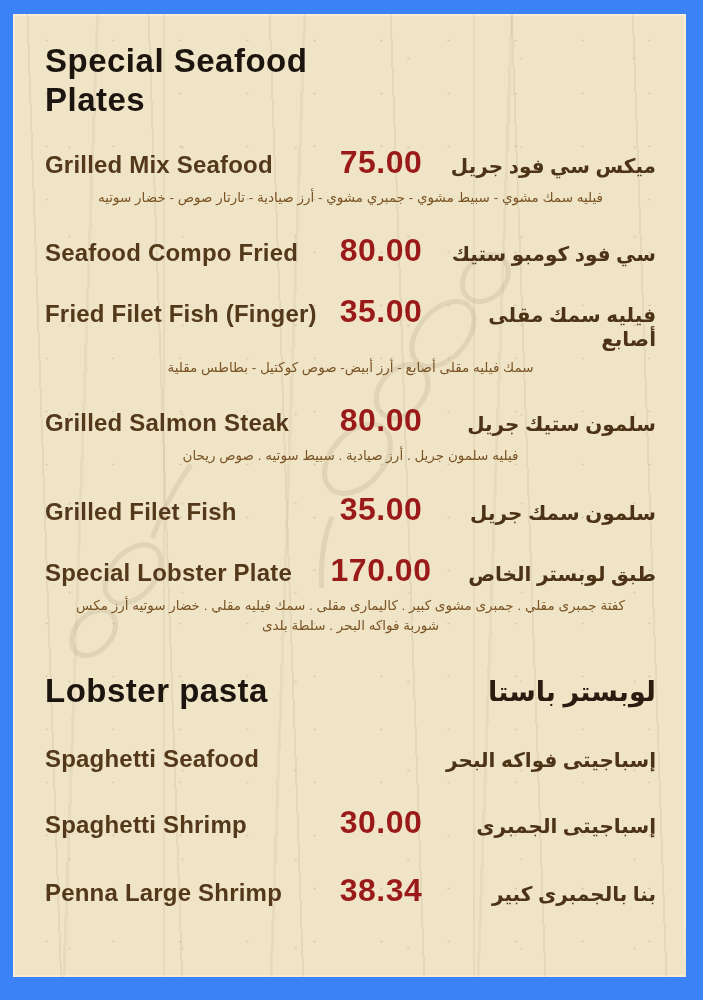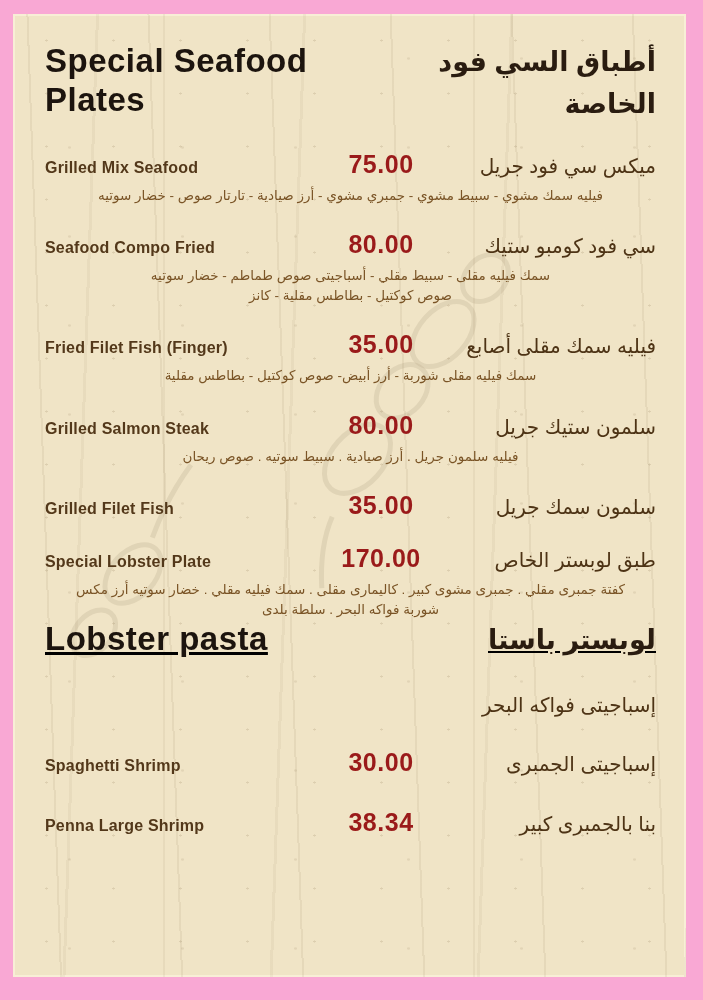--- a/index.html
+++ b/index.html
@@ -1,18 +1,18 @@
 <!DOCTYPE html>
 <html lang="en"><head>
 <meta charset="utf-8">
 <style>
   html,body{margin:0;padding:0;background:#555;}
   .page{
     width:703px;height:1000px;position:relative;overflow:hidden;
-    background:#f9a8d4;
+    background:#3b82f6;
     font-family:"Liberation Sans","DejaVu Sans",sans-serif;
   }
   .paper{
     position:absolute;left:13px;top:14px;right:17px;bottom:23px;
     background:#f0e4c6;
     box-shadow:inset 0 0 0 2px #f8eed6;
     overflow:hidden;
   }
   
   .paper::before{
@@ -31,29 +31,29 @@
   .section-header{display:flex;justify-content:space-between;align-items:flex-start;}
   .title-en{
     font-size:33px;font-weight:bold;color:#1c140e;line-height:1.18;
     max-width:340px;letter-spacing:.5px;
   }
   .title-ar{
     font-size:27px;font-weight:bold;color:#2a1c10;line-height:1.55;
     max-width:230px;text-align:right;direction:rtl;
   }
   .item-row{display:flex;align-items:baseline;margin-top:24px;}
-  .name-en{width:272px;font-size:16px;font-weight:bold;color:#53381a;letter-spacing:.2px;}
-  .price{width:128px;text-align:center;font-size:25px;font-weight:bold;color:#9a1a1a;letter-spacing:.5px;}
-  .name-ar{flex:1;text-align:right;direction:rtl;font-size:20px;font-weight:normal;color:#4d3315;}
+  .name-en{width:272px;font-size:24px;font-weight:bold;color:#53381a;letter-spacing:.2px;}
+  .price{width:128px;text-align:center;font-size:32px;font-weight:bold;color:#9a1a1a;letter-spacing:.5px;}
+  .name-ar{flex:1;text-align:right;direction:rtl;font-size:20px;font-weight:bold;color:#4d3315;}
   .desc{
     margin-top:7px;text-align:center;direction:rtl;
     font-size:13.5px;font-weight:normal;color:#7a5426;line-height:1.5;
     padding:0 8px;
   }
-  .section-pasta .section-header{text-decoration:underline;}
+  .section-pasta .section-header{margin-top:36px;}
   .section-pasta .item-row{margin-top:31px;}
 </style>
 </head>
 <body>
 
 <div class="page">
   <div class="paper">
 
     <svg class="watermark" width="673" height="963" viewBox="0 0 673 963">
       <g fill="none" stroke="rgba(145,130,100,0.30)" stroke-width="5">
@@ -70,43 +70,41 @@
           <path d="M40 -10 q40 -16 80 -20"></path>
         </g>
       </g>
     </svg>
 
     <div class="content">
 
       <div class="section">
         <div class="section-header">
           <div class="title-en">Special Seafood Plates</div>
-          <div class="title-ar">أطباق السي فود الخاصة</div>
         </div>
 
         <div class="item-row">
           <div class="name-en">Grilled Mix Seafood</div>
           <div class="price">75.00</div>
           <div class="name-ar">ميكس سي فود جريل</div>
         </div>
         <div class="desc">فيليه سمك مشوي - سبيط مشوي - جمبري مشوي - أرز صيادية - تارتار صوص - خضار سوتيه</div>
 
         <div class="item-row">
           <div class="name-en">Seafood Compo Fried</div>
           <div class="price">80.00</div>
           <div class="name-ar">سي فود كومبو ستيك</div>
         </div>
-        <div class="desc"><span>سمك فيليه مقلى - سبيط مقلي - أسباجيتى صوص طماطم - خضار سوتيه</span><br><span>صوص كوكتيل - بطاطس مقلية - كانز</span></div>
 
         <div class="item-row">
           <div class="name-en">Fried Filet Fish (Finger)</div>
           <div class="price">35.00</div>
           <div class="name-ar">فيليه سمك مقلى أصابع</div>
         </div>
-        <div class="desc">سمك فيليه مقلى شوربة - أرز أبيض- صوص كوكتيل - بطاطس مقلية</div>
+        <div class="desc">سمك فيليه مقلى أصابع - أرز أبيض- صوص كوكتيل - بطاطس مقلية</div>
 
         <div class="item-row">
           <div class="name-en">Grilled Salmon Steak</div>
           <div class="price">80.00</div>
           <div class="name-ar">سلمون ستيك جريل</div>
         </div>
         <div class="desc">فيليه سلمون جريل . أرز صيادية . سبيط سوتيه . صوص ريحان</div>
 
         <div class="item-row">
           <div class="name-en">Grilled Filet Fish</div>
@@ -122,20 +120,21 @@
         <div class="desc"><span>كفتة جمبرى مقلي . جمبرى مشوى كبير . كاليمارى مقلى . سمك فيليه مقلي . خضار سوتيه أرز مكس</span><br><span>شوربة فواكه البحر . سلطة بلدى</span></div>
       </div>
 
       <div class="section section-pasta">
         <div class="section-header">
           <div class="title-en">Lobster pasta</div>
           <div class="title-ar">لوبستر باستا</div>
         </div>
 
         <div class="item-row">
+          <div class="name-en">Spaghetti Seafood</div>
           <div class="name-ar">إسباجيتى فواكه البحر</div>
         </div>
 
         <div class="item-row">
           <div class="name-en">Spaghetti Shrimp</div>
           <div class="price">30.00</div>
           <div class="name-ar">إسباجيتى الجمبرى</div>
         </div>
 
         <div class="item-row">

